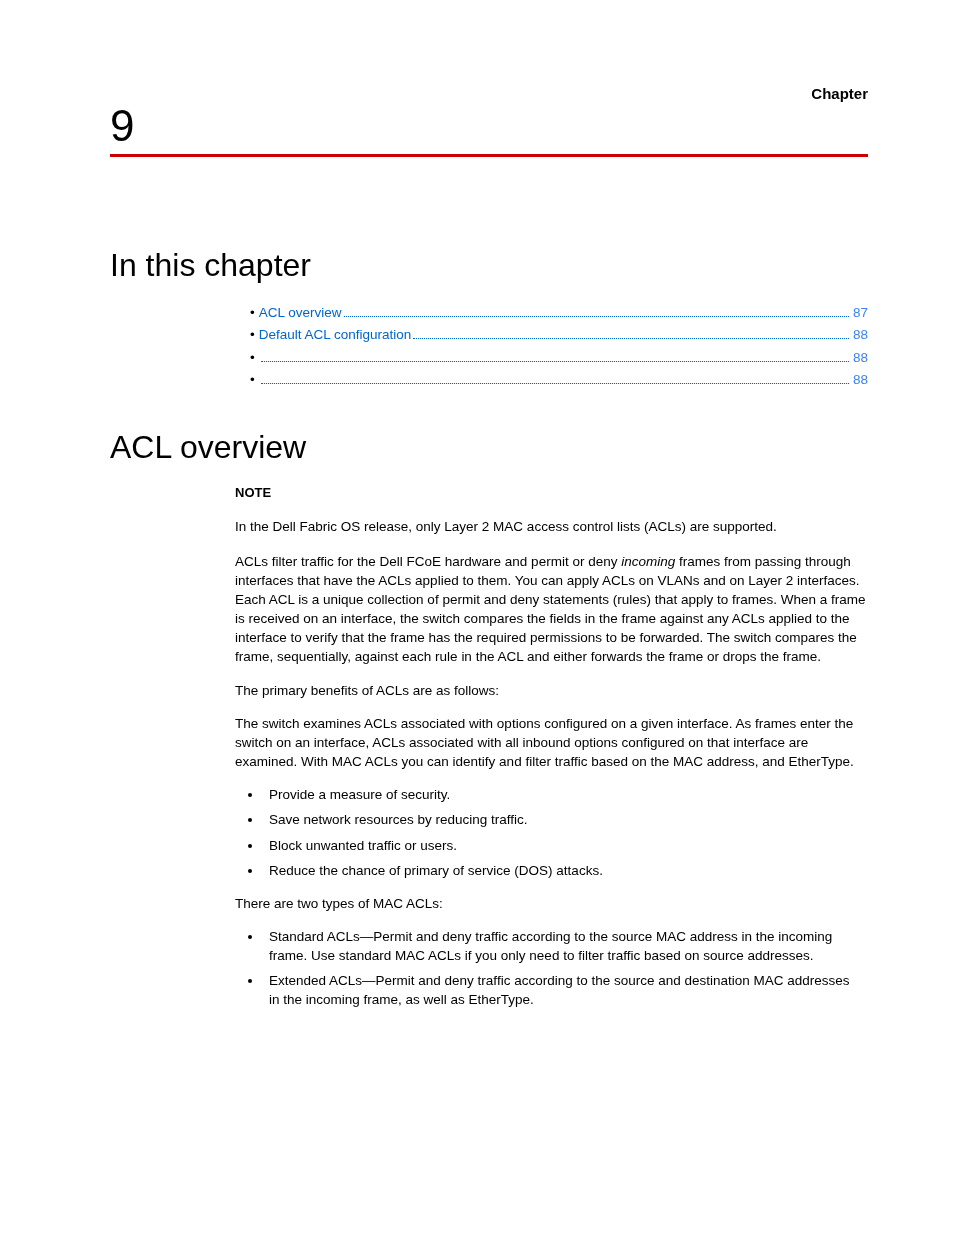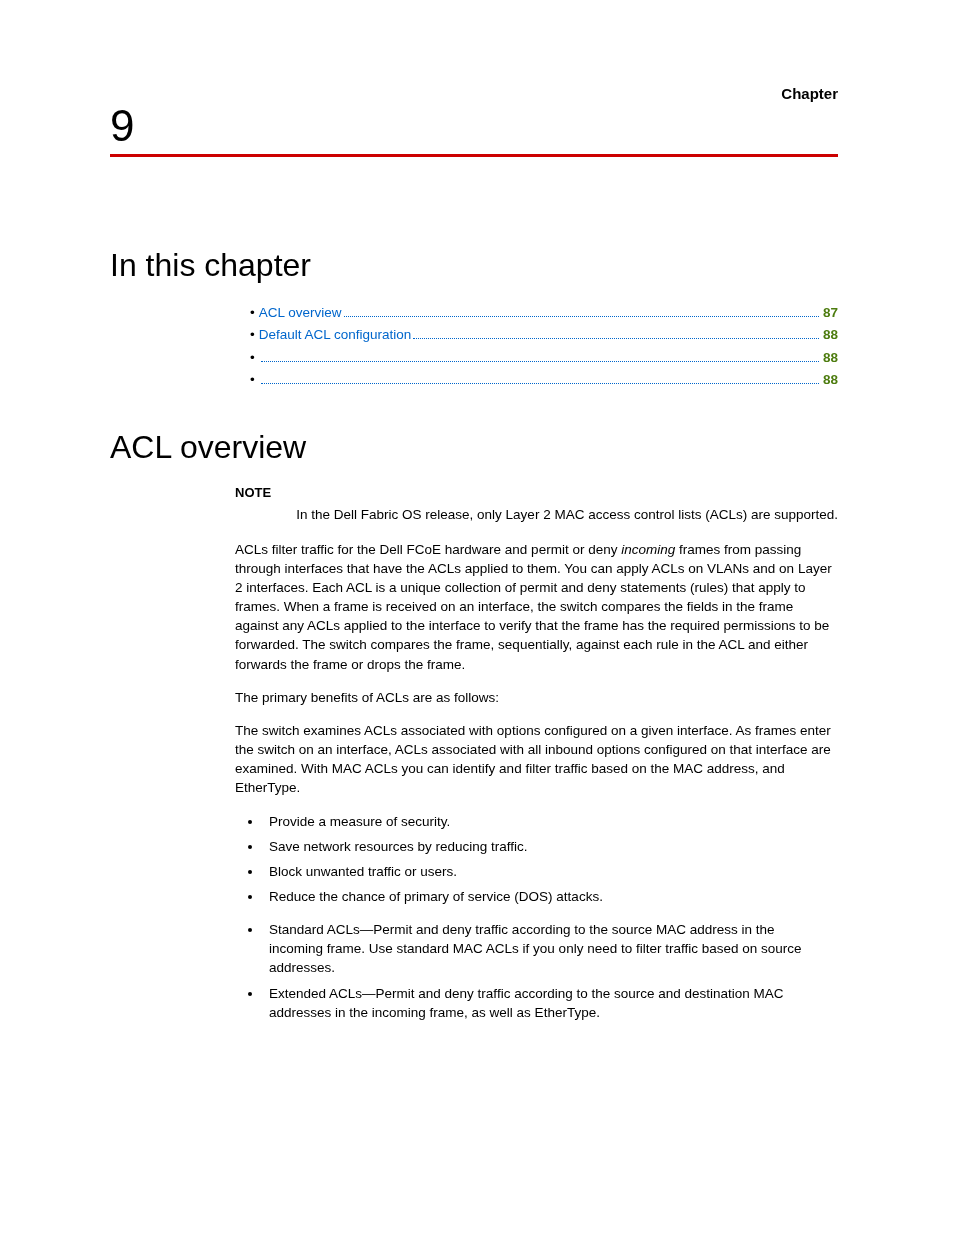--- a/index.html
+++ b/index.html
@@ -4,21 +4,21 @@
 <style>
   body {
     margin: 0;
     padding: 0;
     background: #fff;
     font-family: Arial, Helvetica, sans-serif;
     color: #000;
     width: 954px;
   }
   .page {
-    padding: 85px 116px 60px 110px;
+    padding: 85px 86px 60px 110px;
     box-sizing: border-box;
   }
   .chapter-head {
     position: relative;
     margin-bottom: 6px;
   }
   .chapter-label {
     text-align: right;
     font-weight: bold;
     font-size: 15px;
@@ -76,37 +76,35 @@
     color: #0066cc;
     white-space: nowrap;
   }
   .toc-leader {
     flex: 1;
     border-bottom: 1px dotted #0066cc;
     margin: 0 4px 3px 2px;
     min-width: 10px;
   }
   .toc-page {
-    color: #4d7c0f;
+    color: #3b82f6;
     white-space: nowrap;
-    font-weight: bold;
   }
   .body-block {
     margin-left: 125px;
     font-size: 13.5px;
     line-height: 1.42;
   }
   .note-label {
     font-weight: bold;
     font-size: 13px;
-    margin-bottom: 2px;
+    margin-bottom: 14px;
   }
   .note-text {
     margin-bottom: 16px;
-    text-align: right;
   }
   .para {
     margin-bottom: 14px;
   }
   .bullets {
     margin: 0 10px 14px 0;
     padding-left: 28px;
   }
   .bullets li {
     margin-bottom: 6px;
@@ -169,20 +167,21 @@
 
     <div class="para">The switch examines ACLs associated with options configured on a given interface. As frames enter the switch on an interface, ACLs associated with all inbound options configured on that interface are examined. With MAC ACLs you can identify and filter traffic based on the MAC address, and EtherType.</div>
 
     <ul class="bullets">
       <li>Provide a measure of security.</li>
       <li>Save network resources by reducing traffic.</li>
       <li>Block unwanted traffic or users.</li>
       <li>Reduce the chance of primary of service (DOS) attacks.</li>
     </ul>
 
+    <div class="para">There are two types of MAC ACLs:</div>
 
     <ul class="bullets">
       <li>Standard ACLs—Permit and deny traffic according to the source MAC address in the incoming frame. Use standard MAC ACLs if you only need to filter traffic based on source addresses.</li>
       <li>Extended ACLs—Permit and deny traffic according to the source and destination MAC addresses in the incoming frame, as well as EtherType.</li>
     </ul>
 
   </div>
 
 </div>
 

